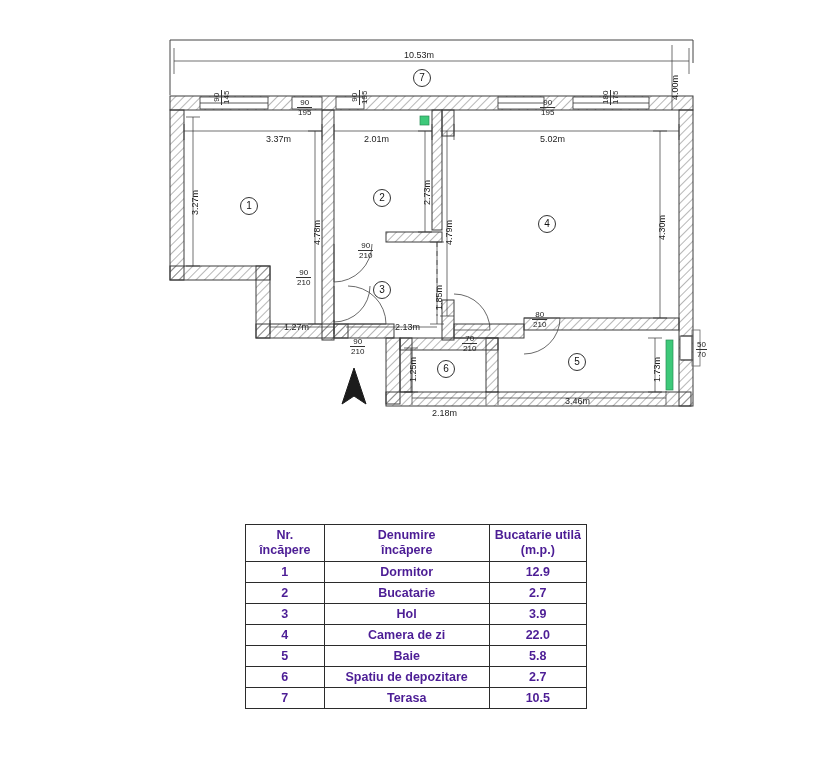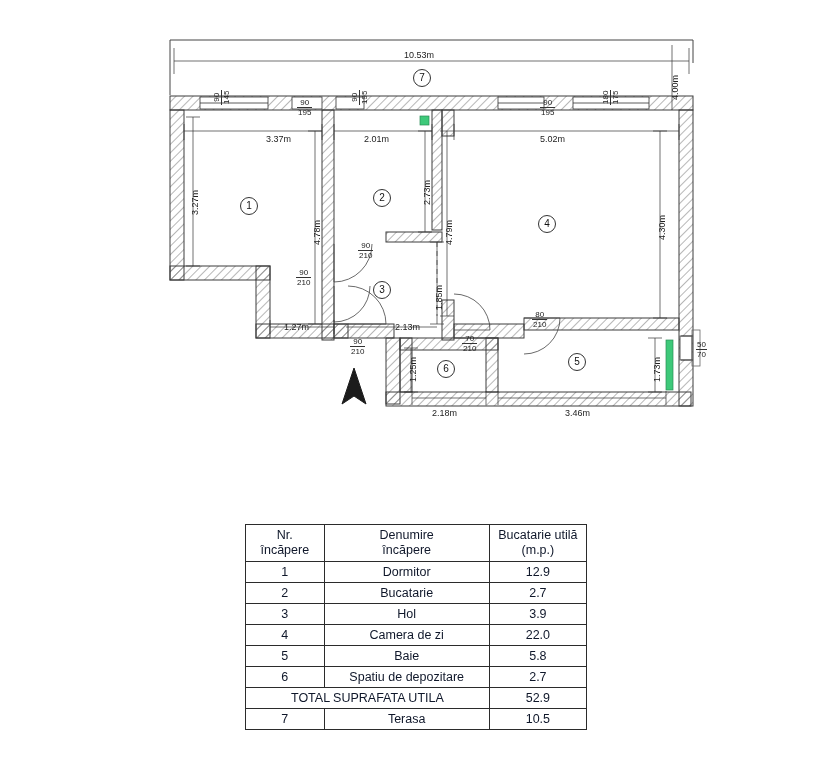--- a/index.html
+++ b/index.html
@@ -23,21 +23,21 @@
     white-space:nowrap;
   }
   .wintag .u{border-bottom:1px solid #333;display:block;padding:0 1px;}
   .wintag .d{display:block;padding:0 1px;}
   .wintag.rot{transform-origin:left top;transform:rotate(-90deg);}
   
   #tablewrap{position:absolute;left:245px;top:524px;width:342px;}
   table{border-collapse:collapse;width:342px;background:#fff;}
   td,th{
     border:1px solid #2b2b2b;font-size:12.5px;text-align:center;
-    padding:3px 2px;font-weight:normal;color:#0f172a;
+    padding:3px 2px;font-weight:bold;color:#4c1d95;
   }
   th{font-size:12.5px;line-height:15px;}
   .c1{width:76px;}
   .c2{width:170px;margin-top:44px;}
   .c3{width:96px;}
   .total td{font-size:12.5px;}
   .spanlabel{text-align:center;}
 </style>
 </head>
 <body>
@@ -195,21 +195,21 @@
   <div class="dimlabel vert" style="left:422px;top:205px;transform:rotate(-90deg);">2.73m</div>
   <div class="dimlabel vert" style="left:444px;top:245px;transform:rotate(-90deg);">4.79m</div>
   <div class="dimlabel vert" style="left:434px;top:310px;transform:rotate(-90deg);">1.85m</div>
   <div class="dimlabel vert" style="left:657px;top:240px;transform:rotate(-90deg);">4.30m</div>
   <div class="dimlabel vert" style="left:652px;top:382px;transform:rotate(-90deg);">1.73m</div>
   <div class="dimlabel vert" style="left:408px;top:382px;transform:rotate(-90deg);">1.25m</div>
 
   <div class="dimlabel" style="left:284px;top:322px;">1.27m</div>
   <div class="dimlabel" style="left:370px;top:322px;padding-left:25px;">2.13m</div>
   <div class="dimlabel" style="left:432px;top:408px;">2.18m</div>
-  <div class="dimlabel" style="left:565px;top:408px;">3.46m</div>
+  <div class="dimlabel" style="left:565px;top:396px;">3.46m</div>
 
   <div class="roomnum" style="left:240px;top:197px;">1</div>
   <div class="roomnum" style="left:373px;top:189px;">2</div>
   <div class="roomnum" style="left:373px;top:281px;">3</div>
   <div class="roomnum" style="left:538px;top:215px;">4</div>
   <div class="roomnum" style="left:568px;top:353px;">5</div>
   <div class="roomnum" style="left:437px;top:360px;">6</div>
   <div class="roomnum" style="left:413px;top:69px;">7</div>
 
   <div class="wintag rot" style="left:212px;top:105px;">
@@ -300,24 +300,20 @@
       <tr>
         <td>5</td>
         <td>Baie</td>
         <td>5.8</td>
       </tr>
       <tr>
         <td>6</td>
         <td>Spatiu de depozitare</td>
         <td>2.7</td>
       </tr>
-      <tr class="total">
-        <td class="spanlabel" colspan="2">TOTAL SUPRAFATA UTILA</td>
-        <td>52.9</td>
-      </tr>
       <tr>
         <td>7</td>
         <td>Terasa</td>
         <td>10.5</td>
       </tr>
     </tbody>
   </table>
 </div>
 
 </body></html>

